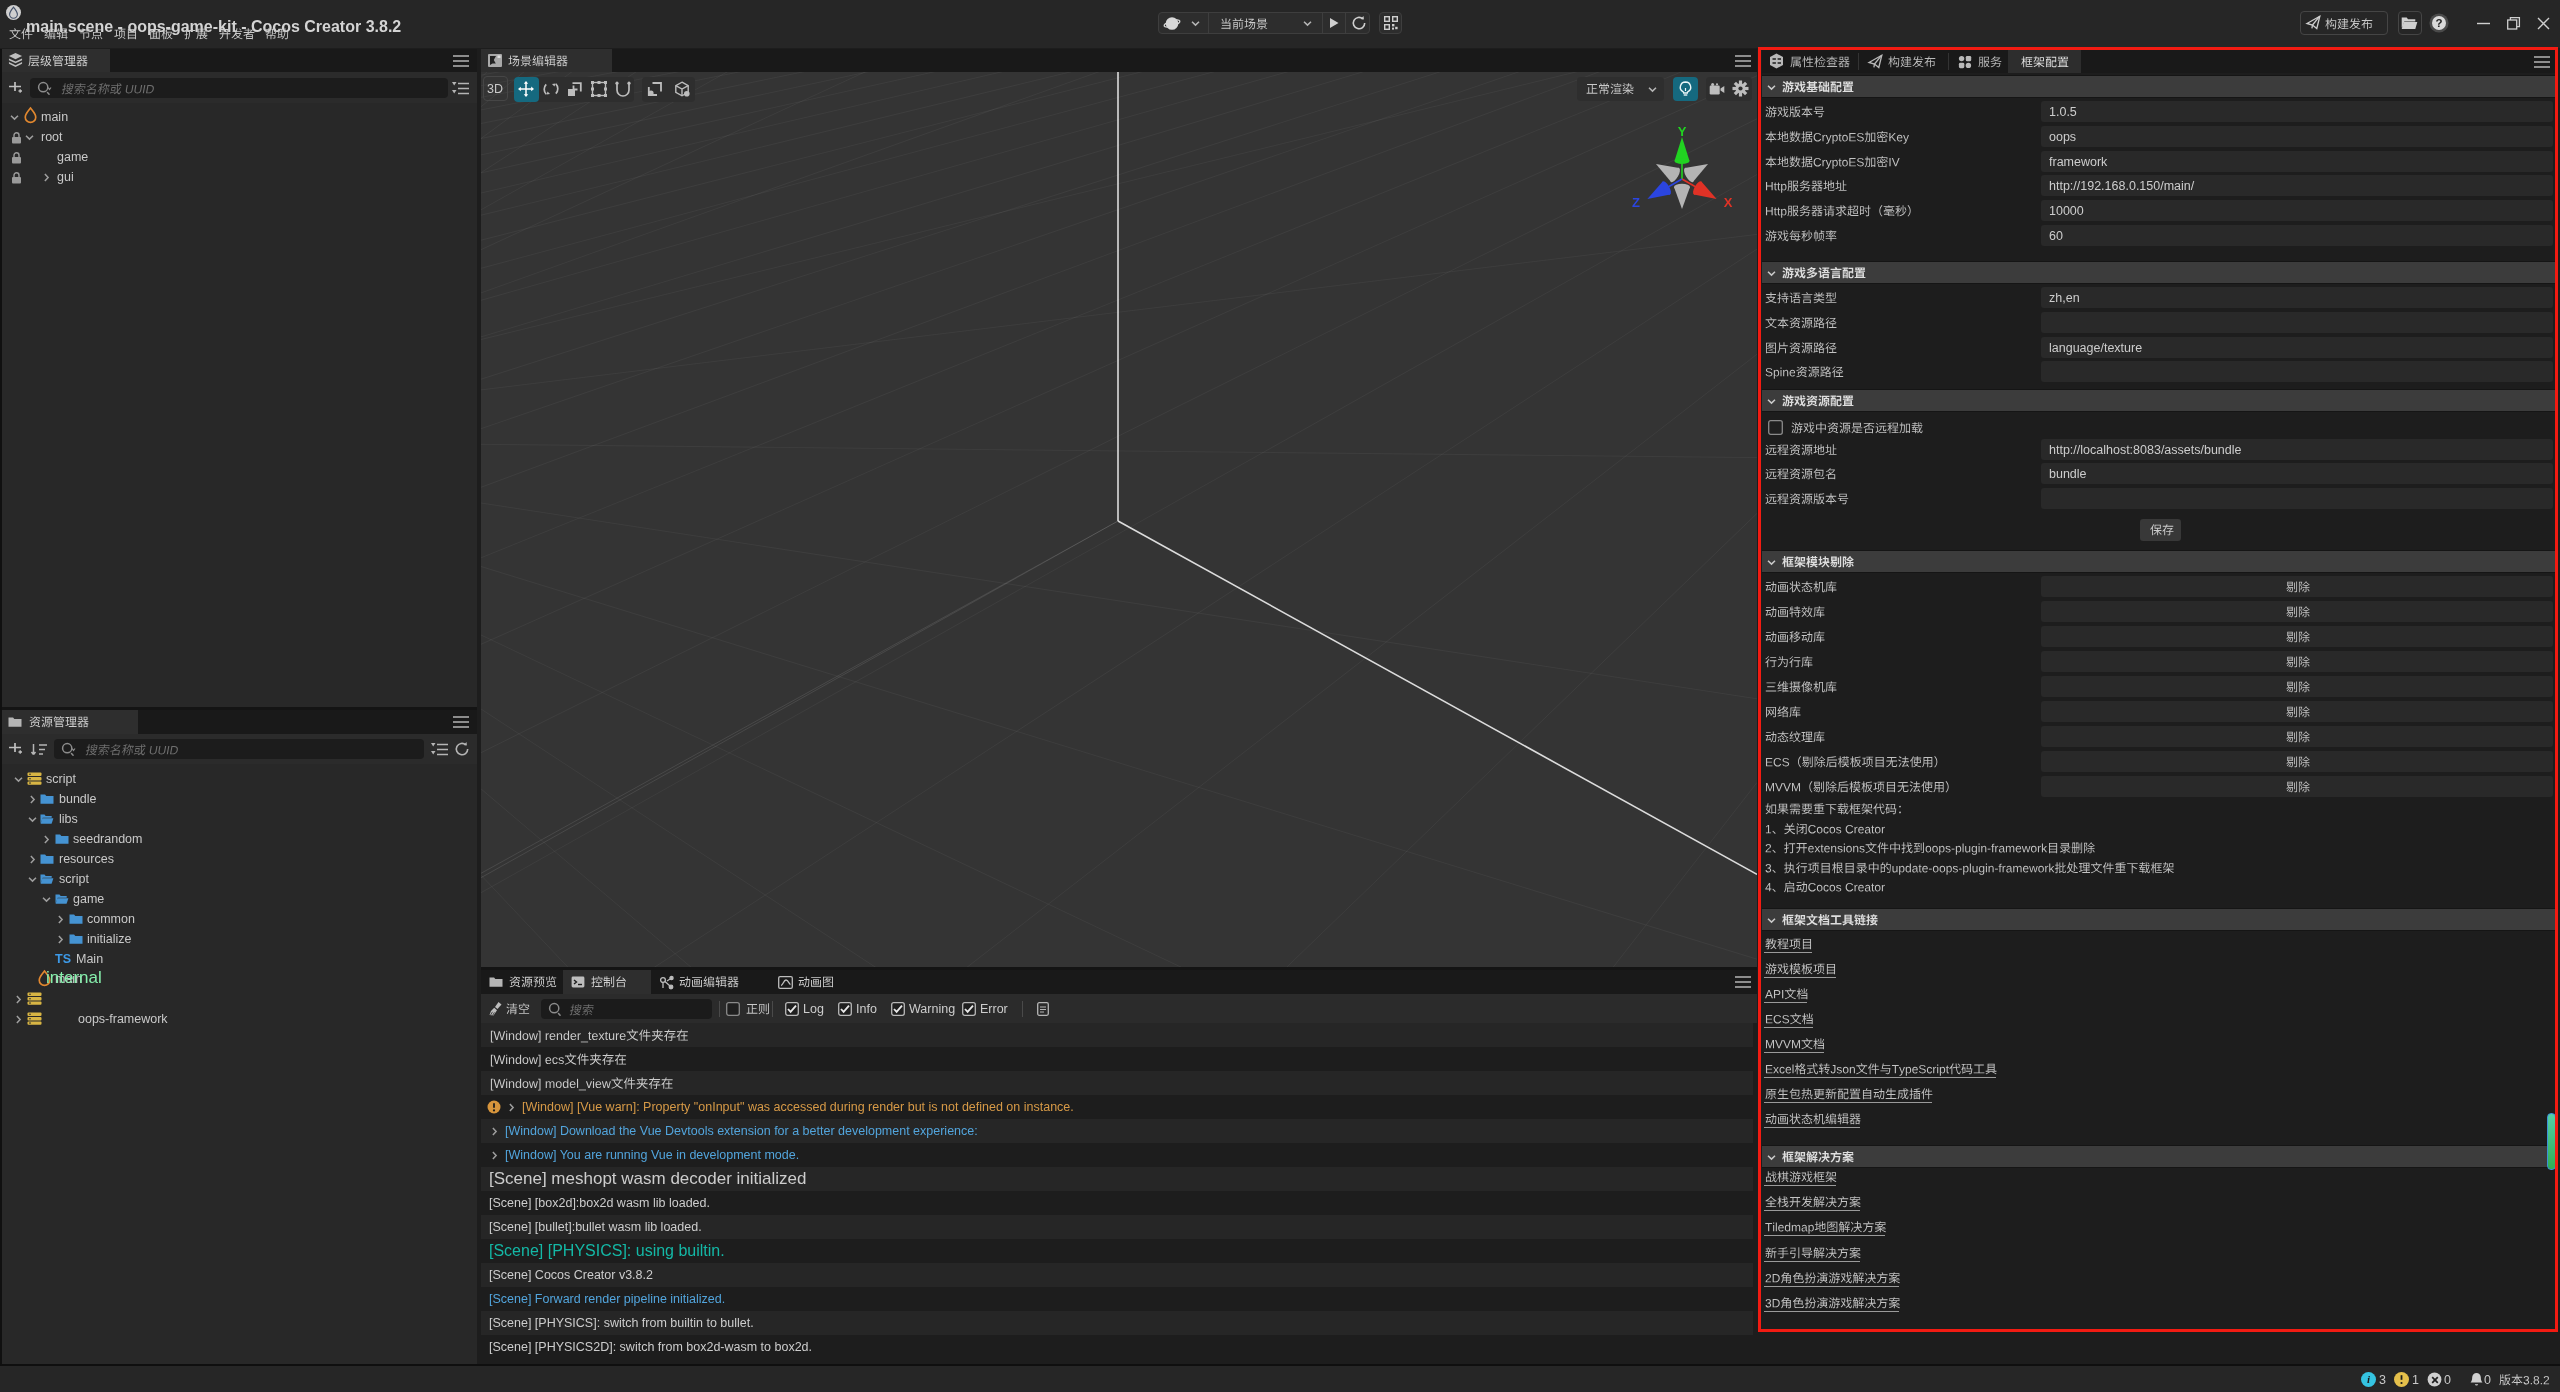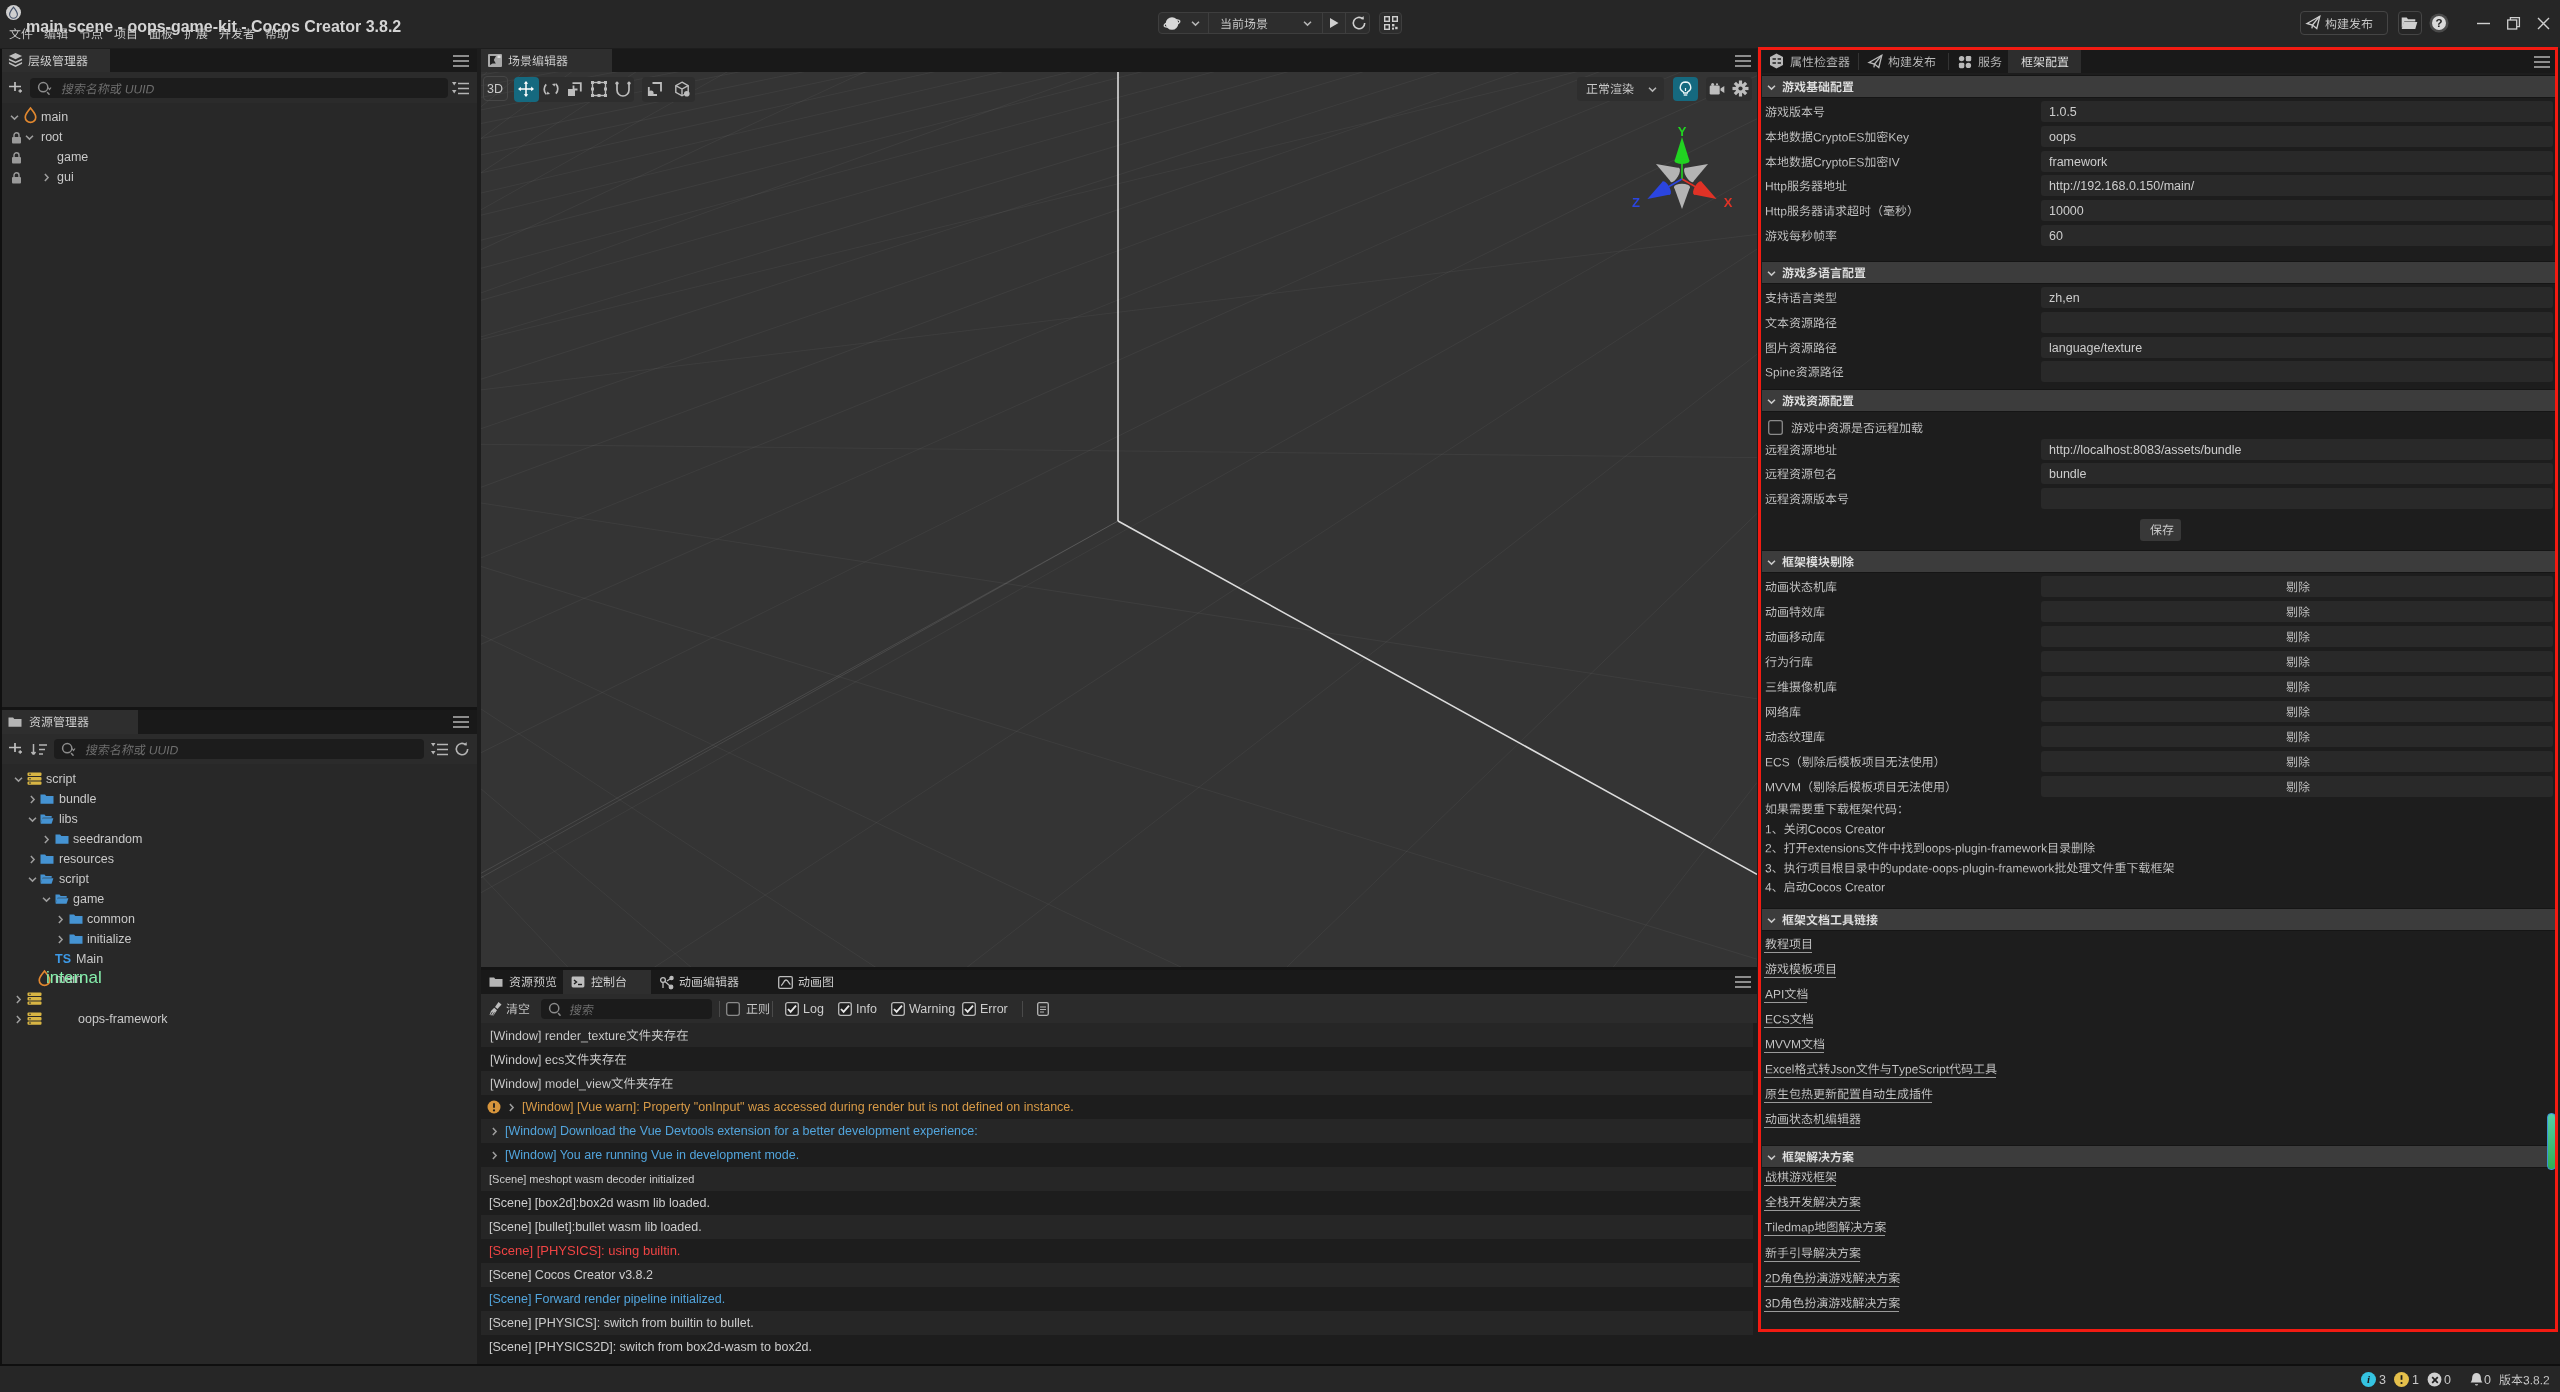--- a/index.html
+++ b/index.html
@@ -1083,27 +1083,27 @@
     <svg class="ic" style="left:490px;top:1127px" width="9" height="9" viewBox="0 0 9 9">
       <path d="M2.88 1 l3.2399999999999998 3.5 l-3.2399999999999998 3.5" fill="none" stroke="#9e9e9e" stroke-width="1.5"></path>
     </svg>
     <div class="ab lt " style="left:505px;top:1122px;font-size:12.5px;color:#52a5dd;">[Window] Download the Vue Devtools extension for a better development experience:</div>
     <div class="ab" style="left:481px;top:1143px;width:1272px;height:24px;background:#1d1d1d"></div>
     <svg class="ic" style="left:490px;top:1151px" width="9" height="9" viewBox="0 0 9 9">
       <path d="M2.88 1 l3.2399999999999998 3.5 l-3.2399999999999998 3.5" fill="none" stroke="#9e9e9e" stroke-width="1.5"></path>
     </svg>
     <div class="ab lt " style="left:505px;top:1146px;font-size:12.5px;color:#52a5dd;">[Window] You are running Vue in development mode.</div>
     <div class="ab" style="left:481px;top:1167px;width:1272px;height:24px;background:#262626"></div>
-    <div class="ab lt " style="left:489px;top:1170px;font-size:11px;color:#cdcdcd;">[Scene] meshopt wasm decoder initialized</div>
+    <div class="ab lt " style="left:489px;top:1170px;font-size:17px;color:#cdcdcd;">[Scene] meshopt wasm decoder initialized</div>
     <div class="ab" style="left:481px;top:1191px;width:1272px;height:24px;background:#1d1d1d"></div>
     <div class="ab lt " style="left:489px;top:1194px;font-size:12.5px;color:#cdcdcd;">[Scene] [box2d]:box2d wasm lib loaded.</div>
     <div class="ab" style="left:481px;top:1215px;width:1272px;height:24px;background:#262626"></div>
     <div class="ab lt " style="left:489px;top:1218px;font-size:12.5px;color:#cdcdcd;">[Scene] [bullet]:bullet wasm lib loaded.</div>
     <div class="ab" style="left:481px;top:1239px;width:1272px;height:24px;background:#1d1d1d"></div>
-    <div class="ab lt " style="left:489px;top:1242px;font-size:13px;color:#ef4444;text-align:center;">[Scene] [PHYSICS]: using builtin.</div>
+    <div class="ab lt " style="left:489px;top:1242px;font-size:16px;color:#14b8a6;text-align:center;">[Scene] [PHYSICS]: using builtin.</div>
     <div class="ab" style="left:481px;top:1263px;width:1272px;height:24px;background:#262626"></div>
     <div class="ab lt " style="left:489px;top:1266px;font-size:12.5px;color:#cdcdcd;">[Scene] Cocos Creator v3.8.2</div>
     <div class="ab" style="left:481px;top:1287px;width:1272px;height:24px;background:#1d1d1d"></div>
     <div class="ab lt " style="left:489px;top:1290px;font-size:12.5px;color:#52a5dd;">[Scene] Forward render pipeline initialized.</div>
     <div class="ab" style="left:481px;top:1311px;width:1272px;height:24px;background:#262626"></div>
     <div class="ab lt " style="left:489px;top:1314px;font-size:12.5px;color:#cdcdcd;">[Scene] [PHYSICS]: switch from builtin to bullet.</div>
     <div class="ab" style="left:481px;top:1335px;width:1272px;height:24px;background:#1d1d1d"></div>
     <div class="ab lt " style="left:489px;top:1338px;font-size:12.5px;color:#cdcdcd;">[Scene] [PHYSICS2D]: switch from box2d-wasm to box2d.</div>
     <div class="ab" style="left:1762px;top:50px;width:793px;height:1282px;background:#1d1d1d"></div>
     <div class="ab" style="left:1762px;top:50px;width:793px;height:23px;background:#191919"></div>

